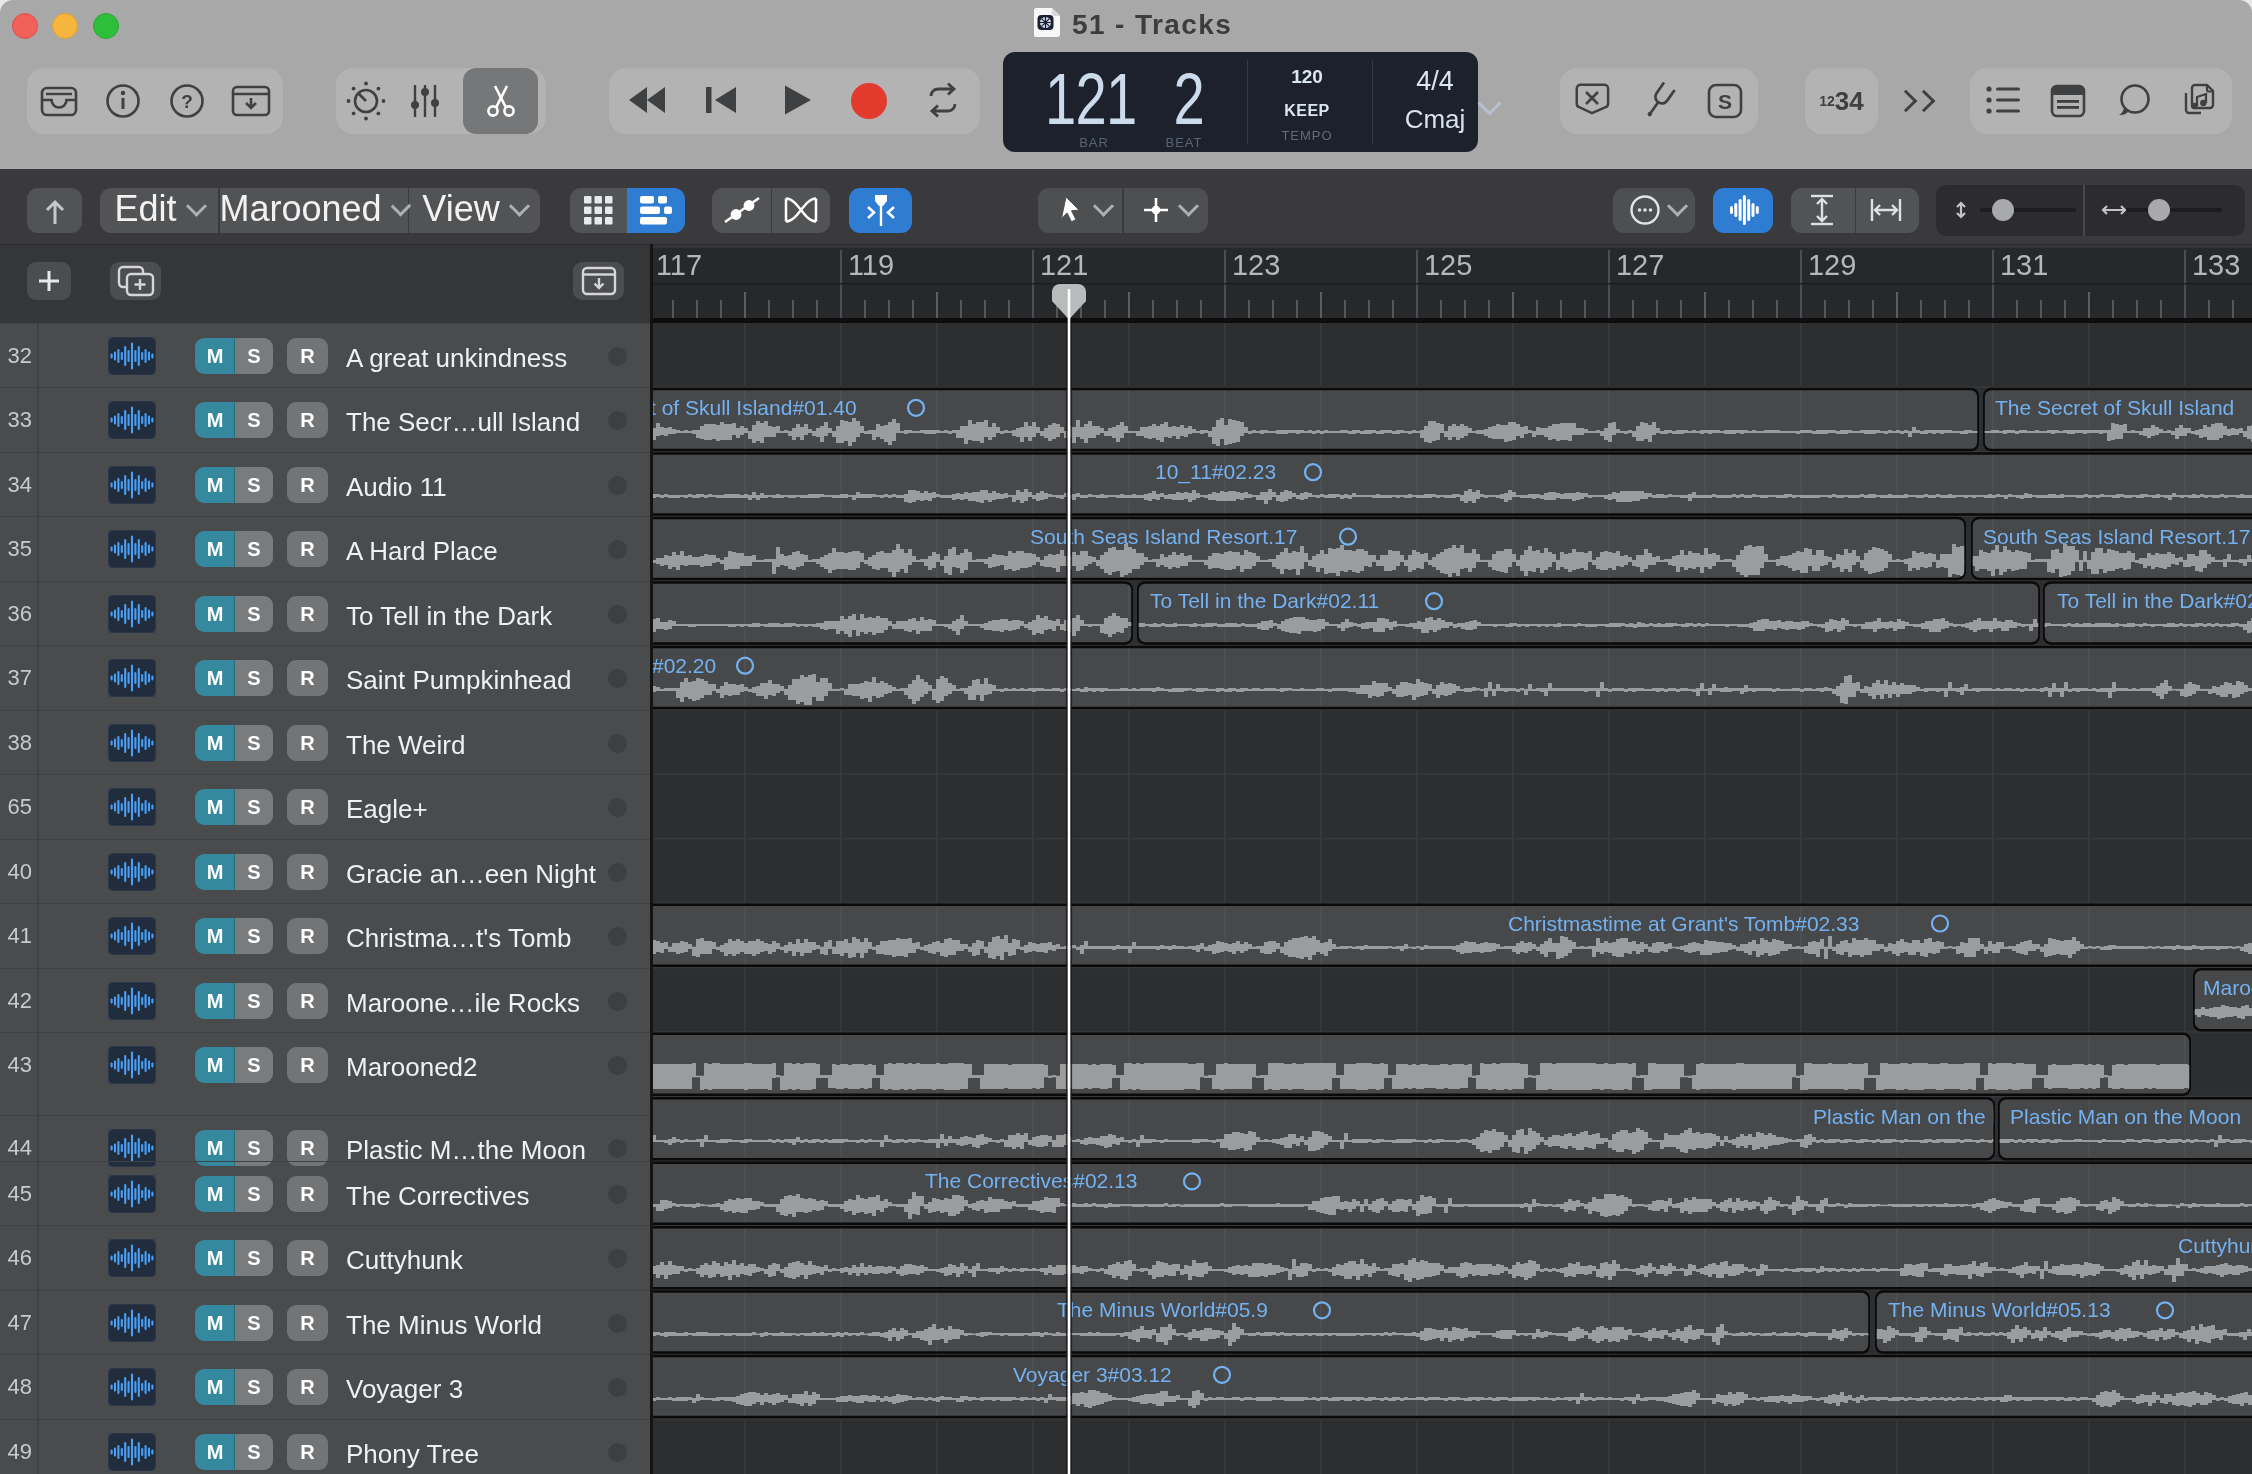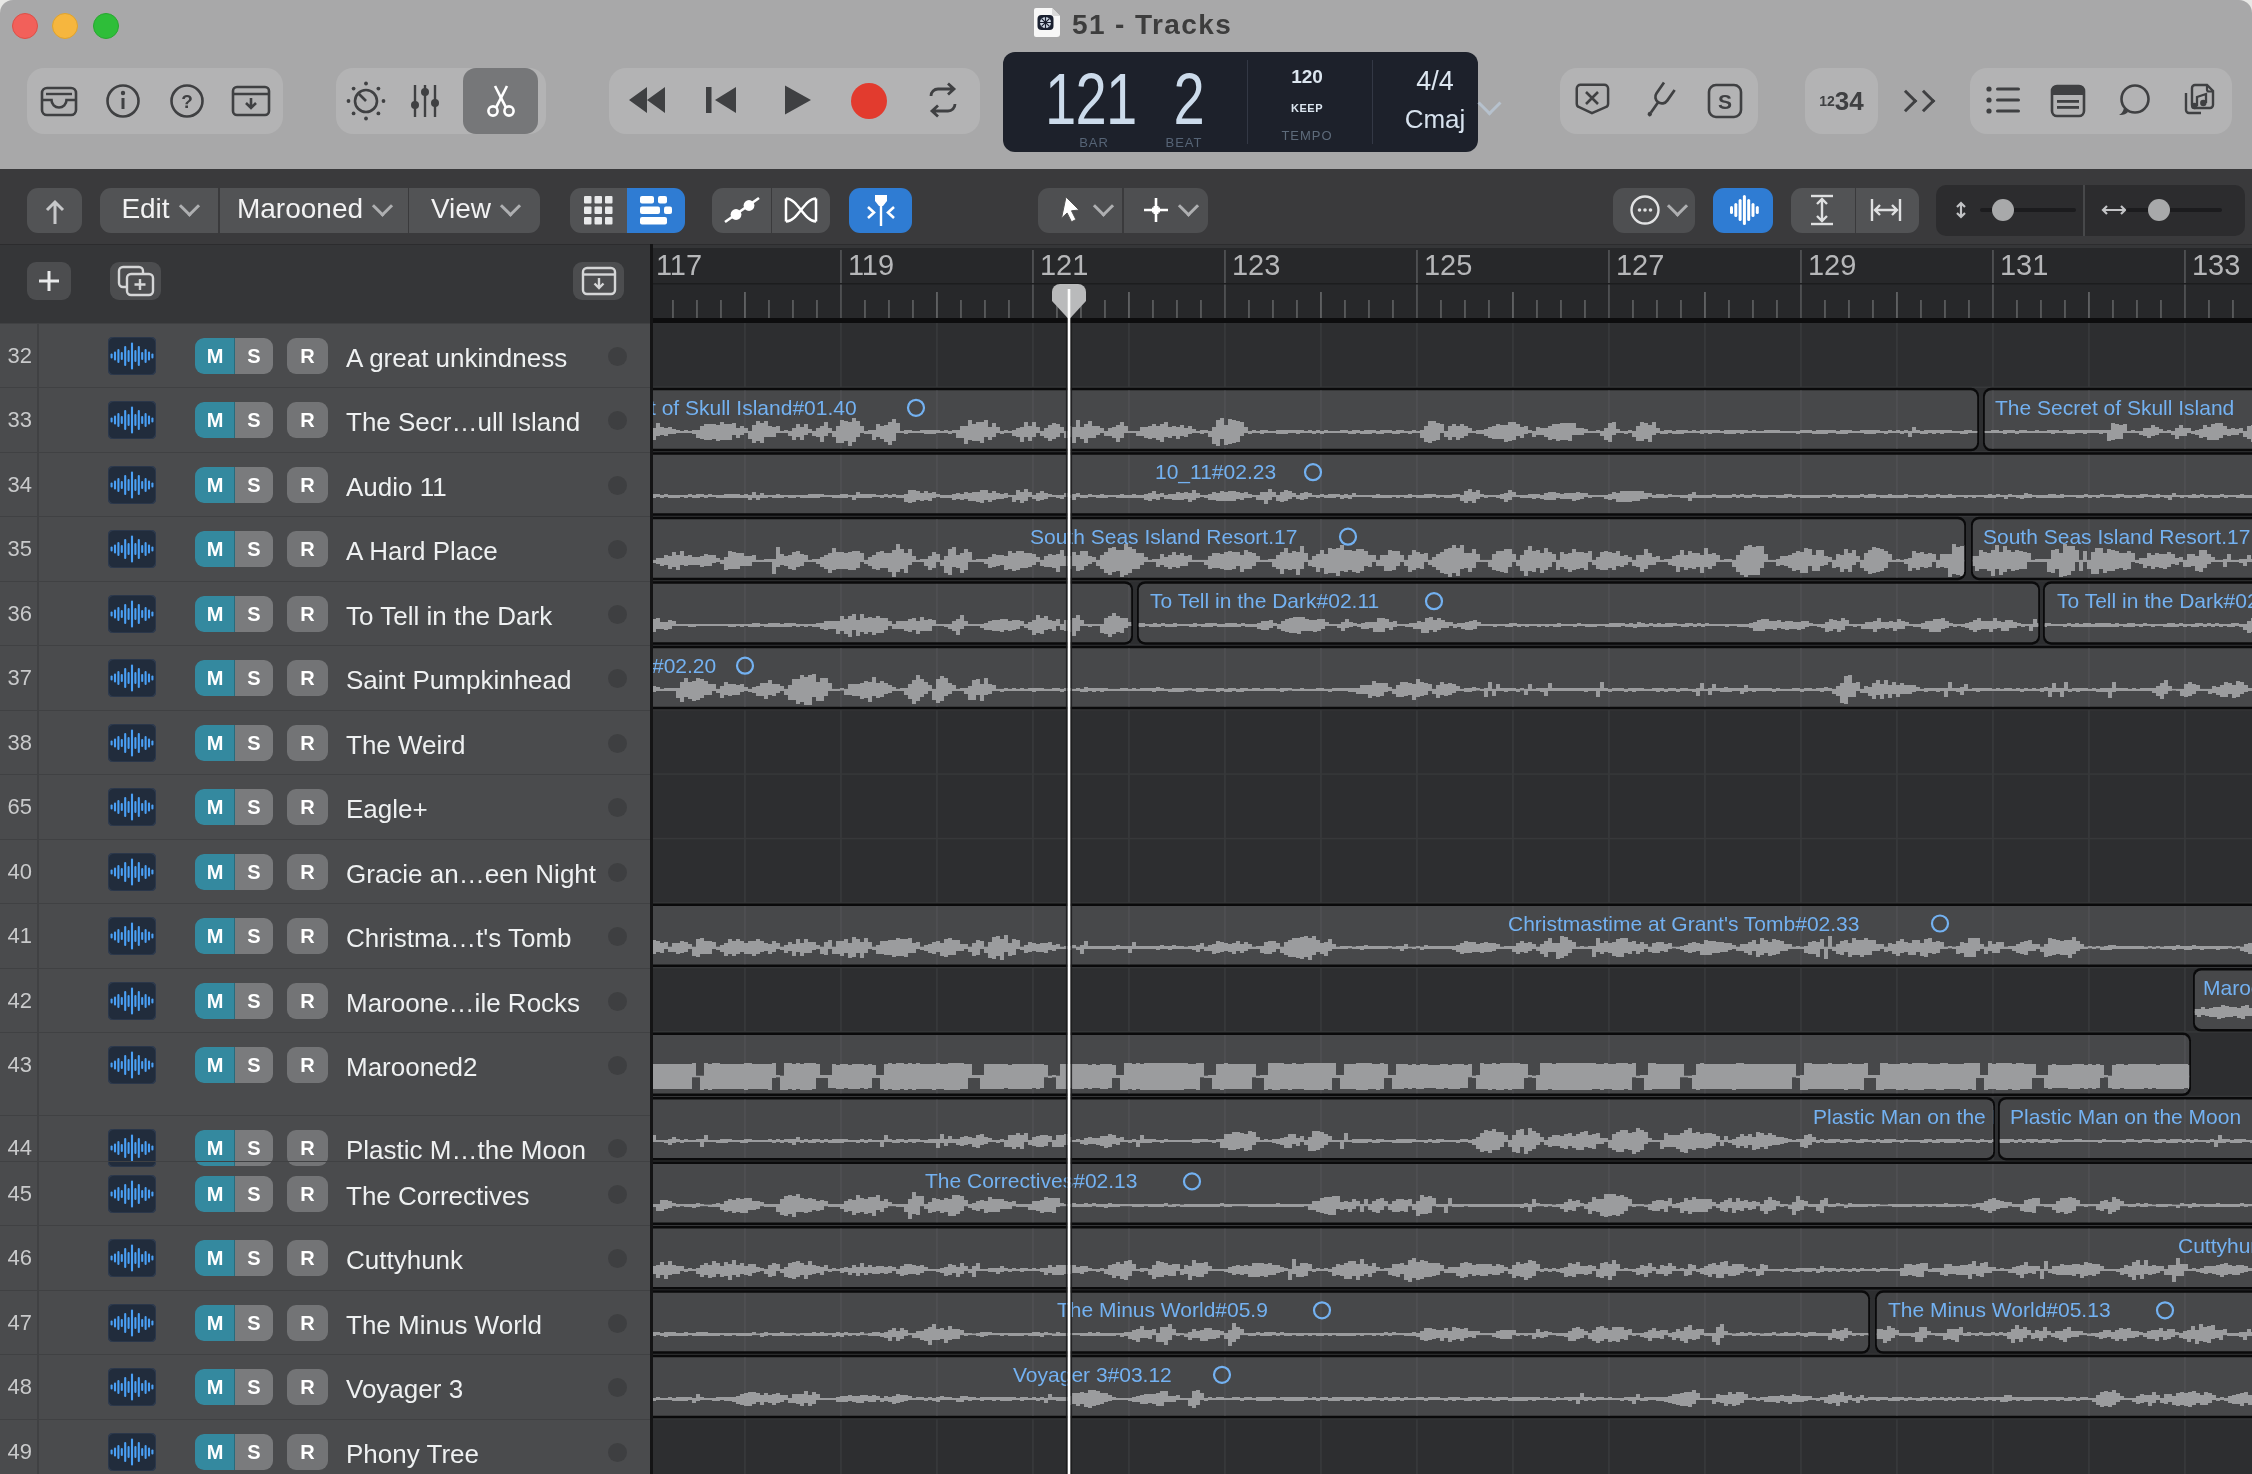--- a/index.html
+++ b/index.html
@@ -2,21 +2,21 @@
 <html><head><meta charset="utf-8"><style>
 html,body{margin:0;padding:0}
 body{width:2252px;height:1474px;background:#2d2e30;font-family:"Liberation Sans",sans-serif;overflow:hidden;position:relative}
 .abs{position:absolute}
 #corner{position:absolute;left:0;top:0;width:2252px;height:30px;background:#e8e8e6}
 #titlebar{position:absolute;left:0;top:0;width:2252px;height:169px;background:#a8a8a9;border-radius:13px 13px 0 0}
 .tl-btn{position:absolute;top:13.3px;width:24px;height:24px;border-radius:50%}
 #title{position:absolute;top:9px;left:1072px;font-size:28px;font-weight:bold;color:#3d3d3d;letter-spacing:1.4px}
 .pill{position:absolute;top:68px;height:66px;background:#b3b3b4;border-radius:17px;display:flex;align-items:center;justify-content:space-around}
 #menurow{position:absolute;left:0;top:169px;width:2252px;height:75px;background:#3a3a3c}
-.mbtn{position:absolute;top:188px;white-space:nowrap;height:45px;background:#525355;border-radius:11px;color:#f2f2f3;font-size:28px;display:flex;align-items:center;justify-content:center}
+.mbtn{position:absolute;top:188px;white-space:nowrap;height:45px;background:#525355;border-radius:11px;color:#f2f2f3;font-size:36px;display:flex;align-items:center;justify-content:center}
 .mtxt{padding:0 0 3px 0}
 .chev{margin-left:12px;width:12px;height:12px;border-right:3px solid #aeafb1;border-bottom:3px solid #aeafb1;transform:rotate(45deg) translate(-3px,-3px)}
 #row3{position:absolute;left:0;top:244px;width:2252px;height:79px;background:#353638;border-top:1.5px solid #2c2c2e}
 .r3btn{position:absolute;top:262px;height:38px;background:#4c4d4f;border-radius:9px;display:flex;align-items:center;justify-content:center}
 #hdrs{position:absolute;left:0;top:323px;width:652px;height:1151px;background:#4a4b4d;overflow:hidden}
 .trow{position:absolute;left:0;width:100%;height:64.47px;border-top:1.5px solid #404143}
 .tnum{position:absolute;left:0;top:19px;width:32px;text-align:right;font-size:22px;color:#c9cacb}
 .twic{position:absolute;left:108px;top:13px}
 .tm,.ts,.tr{position:absolute;top:14px;height:36px;color:#fff;font-size:20px;font-weight:bold;text-align:center;line-height:36px}
 .tm{left:195px;width:40px;background:#34899f;border-radius:9px 0 0 9px;box-shadow:inset -1px 0 0 rgba(0,0,0,.22)}
@@ -111,21 +111,21 @@
       <path d="M10,17 a7,7 0 0 1 7,-7 h16 m-6,-5.5 l6,5.5 l-6,5.5" fill="none" stroke="#3f4042" stroke-width="2.8"></path>
       <path d="M34,25 a7,7 0 0 1 -7,7 h-16 m6,5.5 l-6,-5.5 l6,-5.5" fill="none" stroke="#3f4042" stroke-width="2.8"></path>
     </svg>
   </div>
 <div class="abs" style="left:1003px;top:52px;width:475px;height:100px;background:#1d212b;border-radius:12px">
 <div class="abs sq" style="left:42px;width:220px;font-size:73px;color:#ccdbeb;letter-spacing:-1px;transform-origin:left top;line-height:73px;top:10px">121<span style="margin-left:48px">2</span></div>
 <div class="lcdlab" style="left:31px;top:83px;position:absolute">BAR</div>
 <div class="lcdlab" style="left:121px;top:83px;position:absolute">BEAT</div>
 <div class="abs" style="left:243.5px;top:8px;width:1.5px;height:84px;background:#333845"></div>
 <div class="abs" style="left:244px;top:14px;width:120px;text-align:center;font-size:19px;font-weight:bold;color:#dce6f0">120</div>
-<div class="abs" style="left:244px;top:50px;width:120px;text-align:center;font-size:11px;font-weight:bold;color:#dce6f0;letter-spacing:0.5px">KEEP</div>
+<div class="abs" style="left:244px;top:50px;width:120px;text-align:center;font-size:16px;font-weight:bold;color:#dce6f0;letter-spacing:0.5px">KEEP</div>
 <div class="lcdlab" style="left:244px;top:76px;position:absolute;color:#5e6b7b">TEMPO</div>
 <div class="abs" style="left:368.5px;top:8px;width:1.5px;height:84px;background:#333845"></div>
 <div class="abs" style="left:372px;top:14px;width:120px;text-align:center;font-size:27px;font-weight:normal;color:#dce6f0">4/4</div>
 <div class="abs" style="left:372px;top:52px;width:120px;text-align:center;font-size:26px;color:#d7e2ee">Cmaj</div>
 <div class="abs" style="left:478px;top:43px;width:14px;height:14px;border-right:3px solid #b6c1cd;border-bottom:3px solid #b6c1cd;transform:rotate(45deg)"></div>
 </div>
 <div class="pill" style="left:1560px;width:198px">
     <svg width="44" height="44" viewBox="0 0 44 44" style="" xmlns="http://www.w3.org/2000/svg">
       <path d="M8,6 h26 a4,4 0 0 1 4,4 v16 a4,4 0 0 1 -2.6,3.7 L21,36 L7.6,29.7 A4,4 0 0 1 5,26 V10 a4,4 0 0 1 4,-4 Z" transform="translate(1,0) scale(0.95)" fill="none" stroke="#3f4042" stroke-width="2.6"></path>
       <path d="M15,13 l12,12 m0,-12 l-12,12" stroke="#3f4042" stroke-width="2.6"></path>

